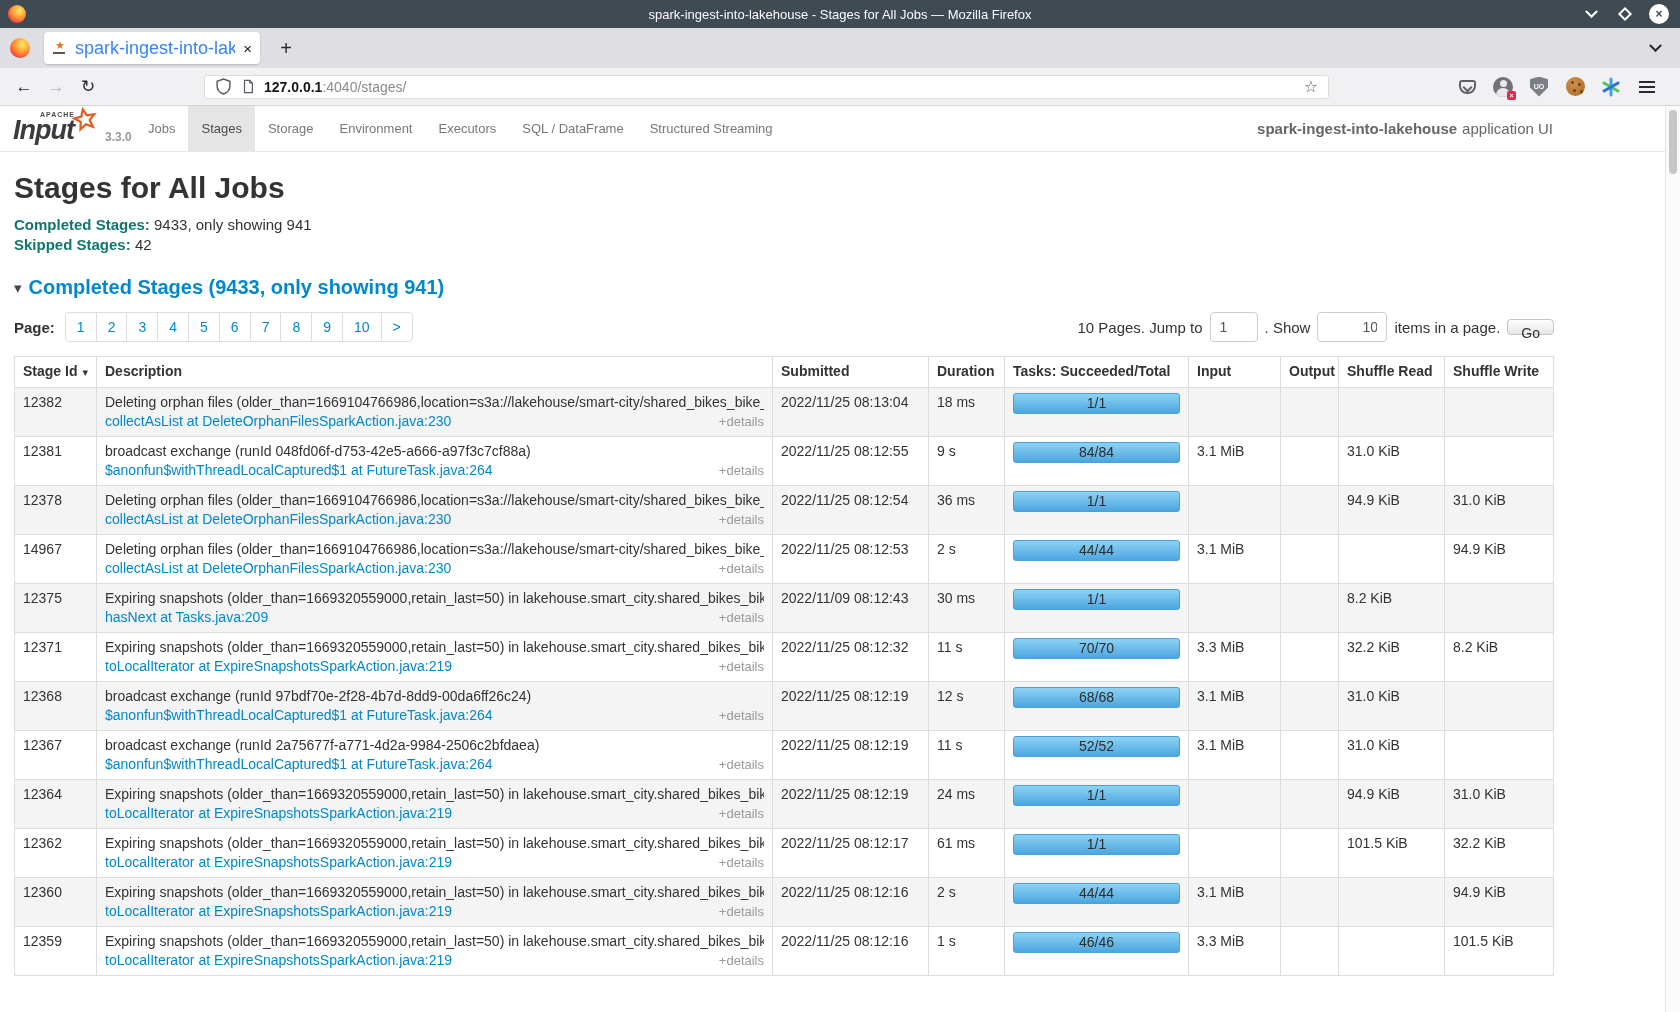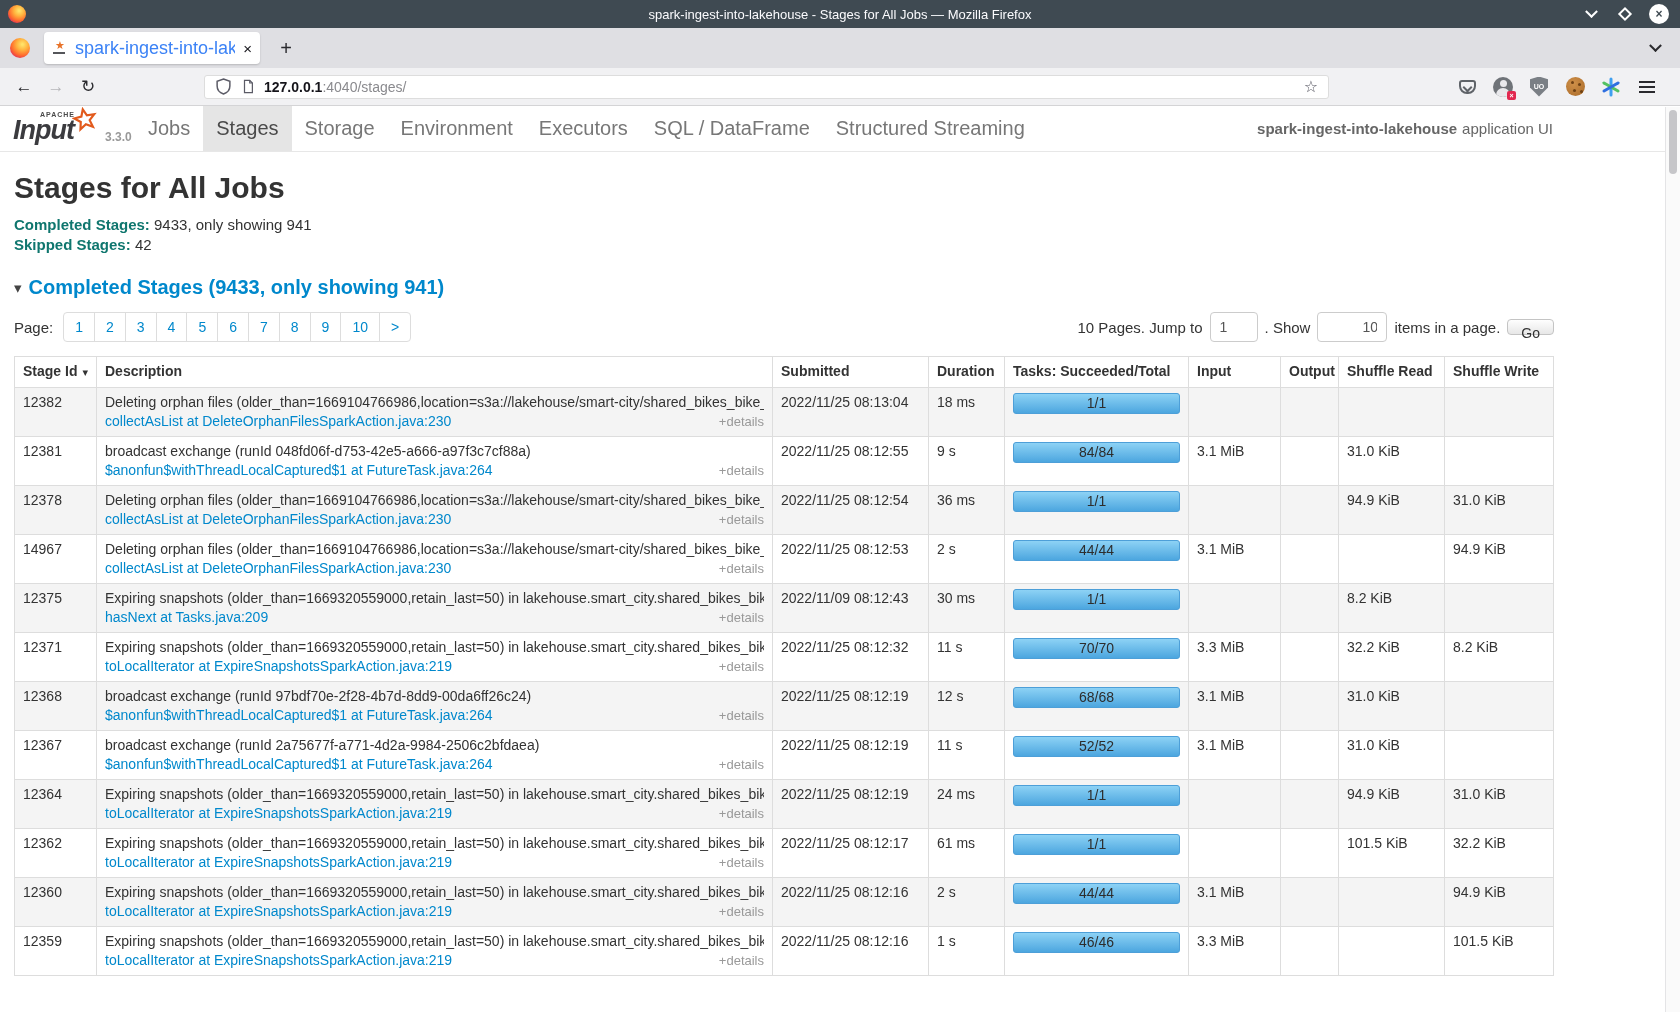--- a/index.html
+++ b/index.html
@@ -57,36 +57,36 @@
   .hamburger { width:16px; height:2px; background:#2a2a2e; box-shadow:0 5px 0 #2a2a2e, 0 10px 0 #2a2a2e; margin-top:-10px; }
 
   
   .sparknav { height:46px; background:#fff; border-bottom:1px solid #e7e7e7; display:flex; align-items:stretch; }
   .spark-logo { position:relative; width:135px; flex:none; cursor:pointer; }
   .apache { position:absolute; top:5px; left:40px; font-size:7px; font-weight:bold; letter-spacing:1px; color:#4a4a4a; }
   .spark-word { position:absolute; left:13px; top:9px; font-size:27px; font-weight:bold; font-style:italic; letter-spacing:-1px; color:#3b3b3f; }
   .spark-star { position:absolute; left:72px; top:1px; }
   .ver { position:absolute; left:105px; bottom:7px; font-size:12px; font-weight:bold; color:#999; }
   .nav-tabs { display:flex; align-items:stretch; }
-  .nav-item { display:flex; align-items:center; padding:0 13px; font-size:20px; color:#777; cursor:pointer; }
+  .nav-item { display:flex; align-items:center; padding:0 13px; font-size:13px; color:#777; cursor:pointer; }
   .nav-item.active { background:#e5e5e5; color:#4a4a4a; }
   .app-title { margin-left:auto; display:flex; align-items:center; padding-right:127px; font-size:15px; color:#666; white-space:nowrap; }
   .app-title b { margin-right:5px; }
 
   
   .content { padding:0 0 0 14px; }
   h1.page-title { margin-top:19px; font-size:30px; font-weight:bold; color:#333; line-height:34px; }
   .summary { margin-top:10px; font-size:15px; line-height:20px; color:#333; }
   .summary .row-line { margin-bottom:0; }
   .summary .lbl { color:#0f766e; font-weight:bold; }
   .section-h { margin-top:21px; font-size:20px; font-weight:bold; color:#0088cc; cursor:pointer; display:flex; align-items:center; }
   .section-h .arrow { color:#444; font-size:15px; margin-right:7px; }
 
   .pagerow { margin-top:13px; width:1540px; display:flex; align-items:center; font-size:15px; color:#333; }
-  .pagerow .plabel { margin-right:10px; }
+  .pagerow .plabel { margin-right:10px;font-weight:bold; }
   .pgroup { display:flex; }
   .pagebtn { padding:6px 11px; font-size:14px; color:#0088cc; background:#fff; border:1px solid #ddd; margin-left:-1px; cursor:pointer; font-family:inherit; }
   .pgroup .pagebtn:first-child { border-radius:4px 0 0 4px; margin-left:0; }
   .pgroup .pagebtn:last-child { border-radius:0 4px 4px 0; }
   .pright { margin-left:auto; display:flex; align-items:center; gap:7px; }
   .pright input { width:48px; height:30px; border:1px solid #ccc; border-radius:4px; padding:4px 9px; font-size:14px; color:#555; font-family:inherit; }
   .pright input.show-inp { width:70px;padding-left:44px; }
   .gobtn { height:16px; padding:5px 13px; font-size:14px; color:#333; background:linear-gradient(#fefefe,#e7e7e7); border:1px solid #c4c4c4; border-radius:4px; cursor:pointer; font-family:inherit; }
 
   

